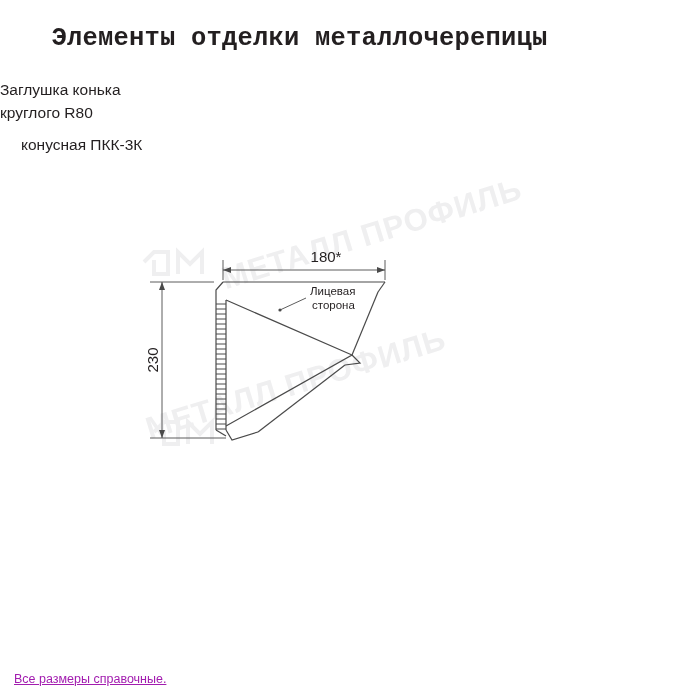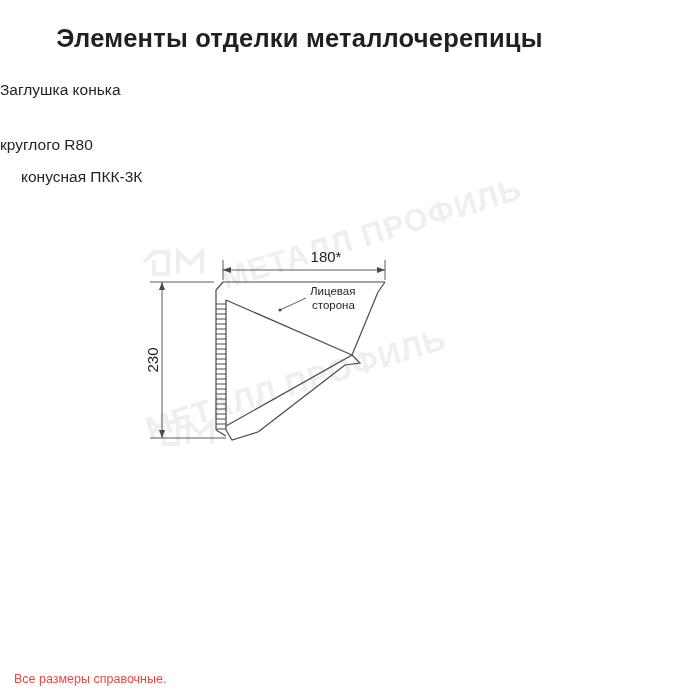--- a/index.html
+++ b/index.html
@@ -23,31 +23,32 @@
   .title {
     position: absolute;
     top: 24px;
     left: 0;
     width: 599px;
     text-align: center;
     font-size: 25.5px;
     font-weight: bold;
     letter-spacing: 0.2px;
     color: #231f20;
+    font-family: Liberation Mono, monospace;
   }
   .subtitle {
     position: absolute;
     top: 78px;
     left: 0;
     width: 700px;
     font-size: 15.5px;
     line-height: 23px;
     color: #231f20;
   }
-  .subtitle .ln2 { display: block; margin-top: 32px; }
+  .subtitle .ln2 { display: block; }
   .subtitle .ln3 { display: block; margin-top: 9px; margin-left: 21px; }
 
   .drawing {
     position: absolute;
     top: 200px;
     left: 130px;
     width: 470px;
     height: 300px;
   }
   .wm {
@@ -62,21 +63,22 @@
   .wm-1 { top: 216px; left: 216px; transform: rotate(-17deg); }
   .wm-2 { top: 366px; left: 140px; transform: rotate(-17deg); }
 
   .footer {
     position: absolute;
     left: 14px;
     bottom: 10px;
     width: 680px;
     font-size: 12.5px;
     line-height: 21px;
-    color: #ef4444;
+    color: #a21caf;
+    text-decoration: underline;
   }
   .footer span { display: block; }
 </style>
 </head>
 <body>
 
 <div class="page">
 
   <div class="title">Элементы отделки металлочерепицы</div>
 

